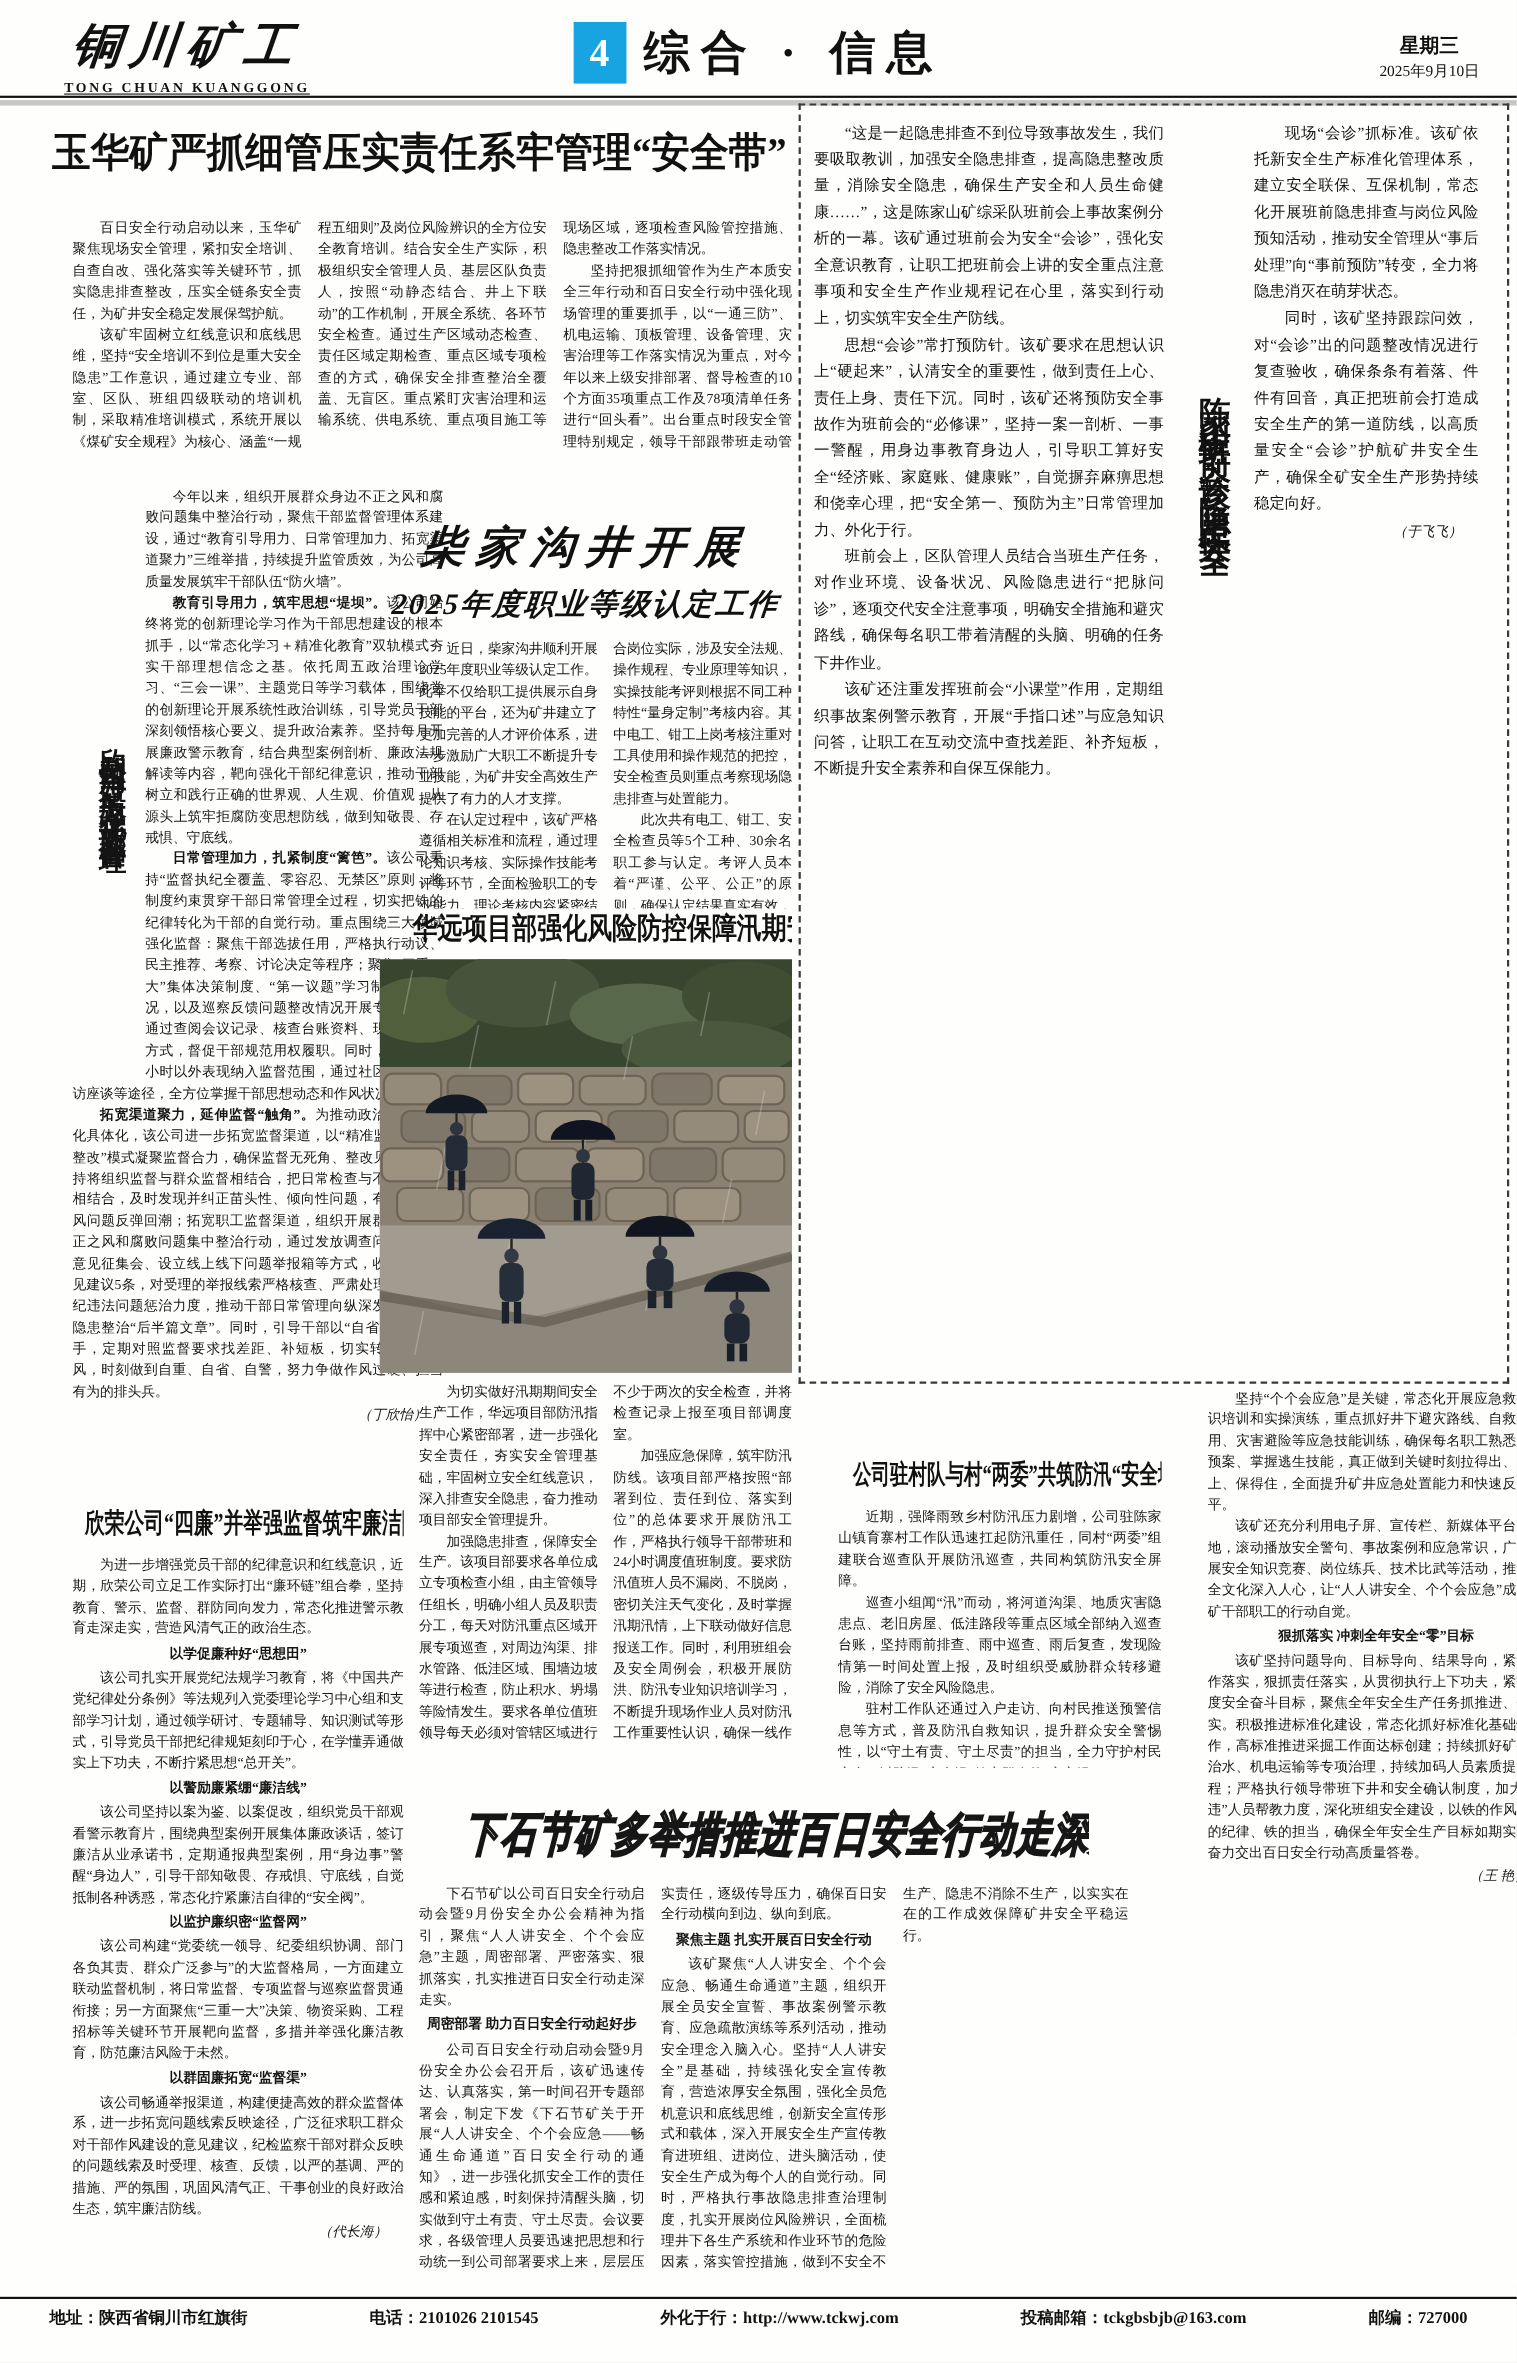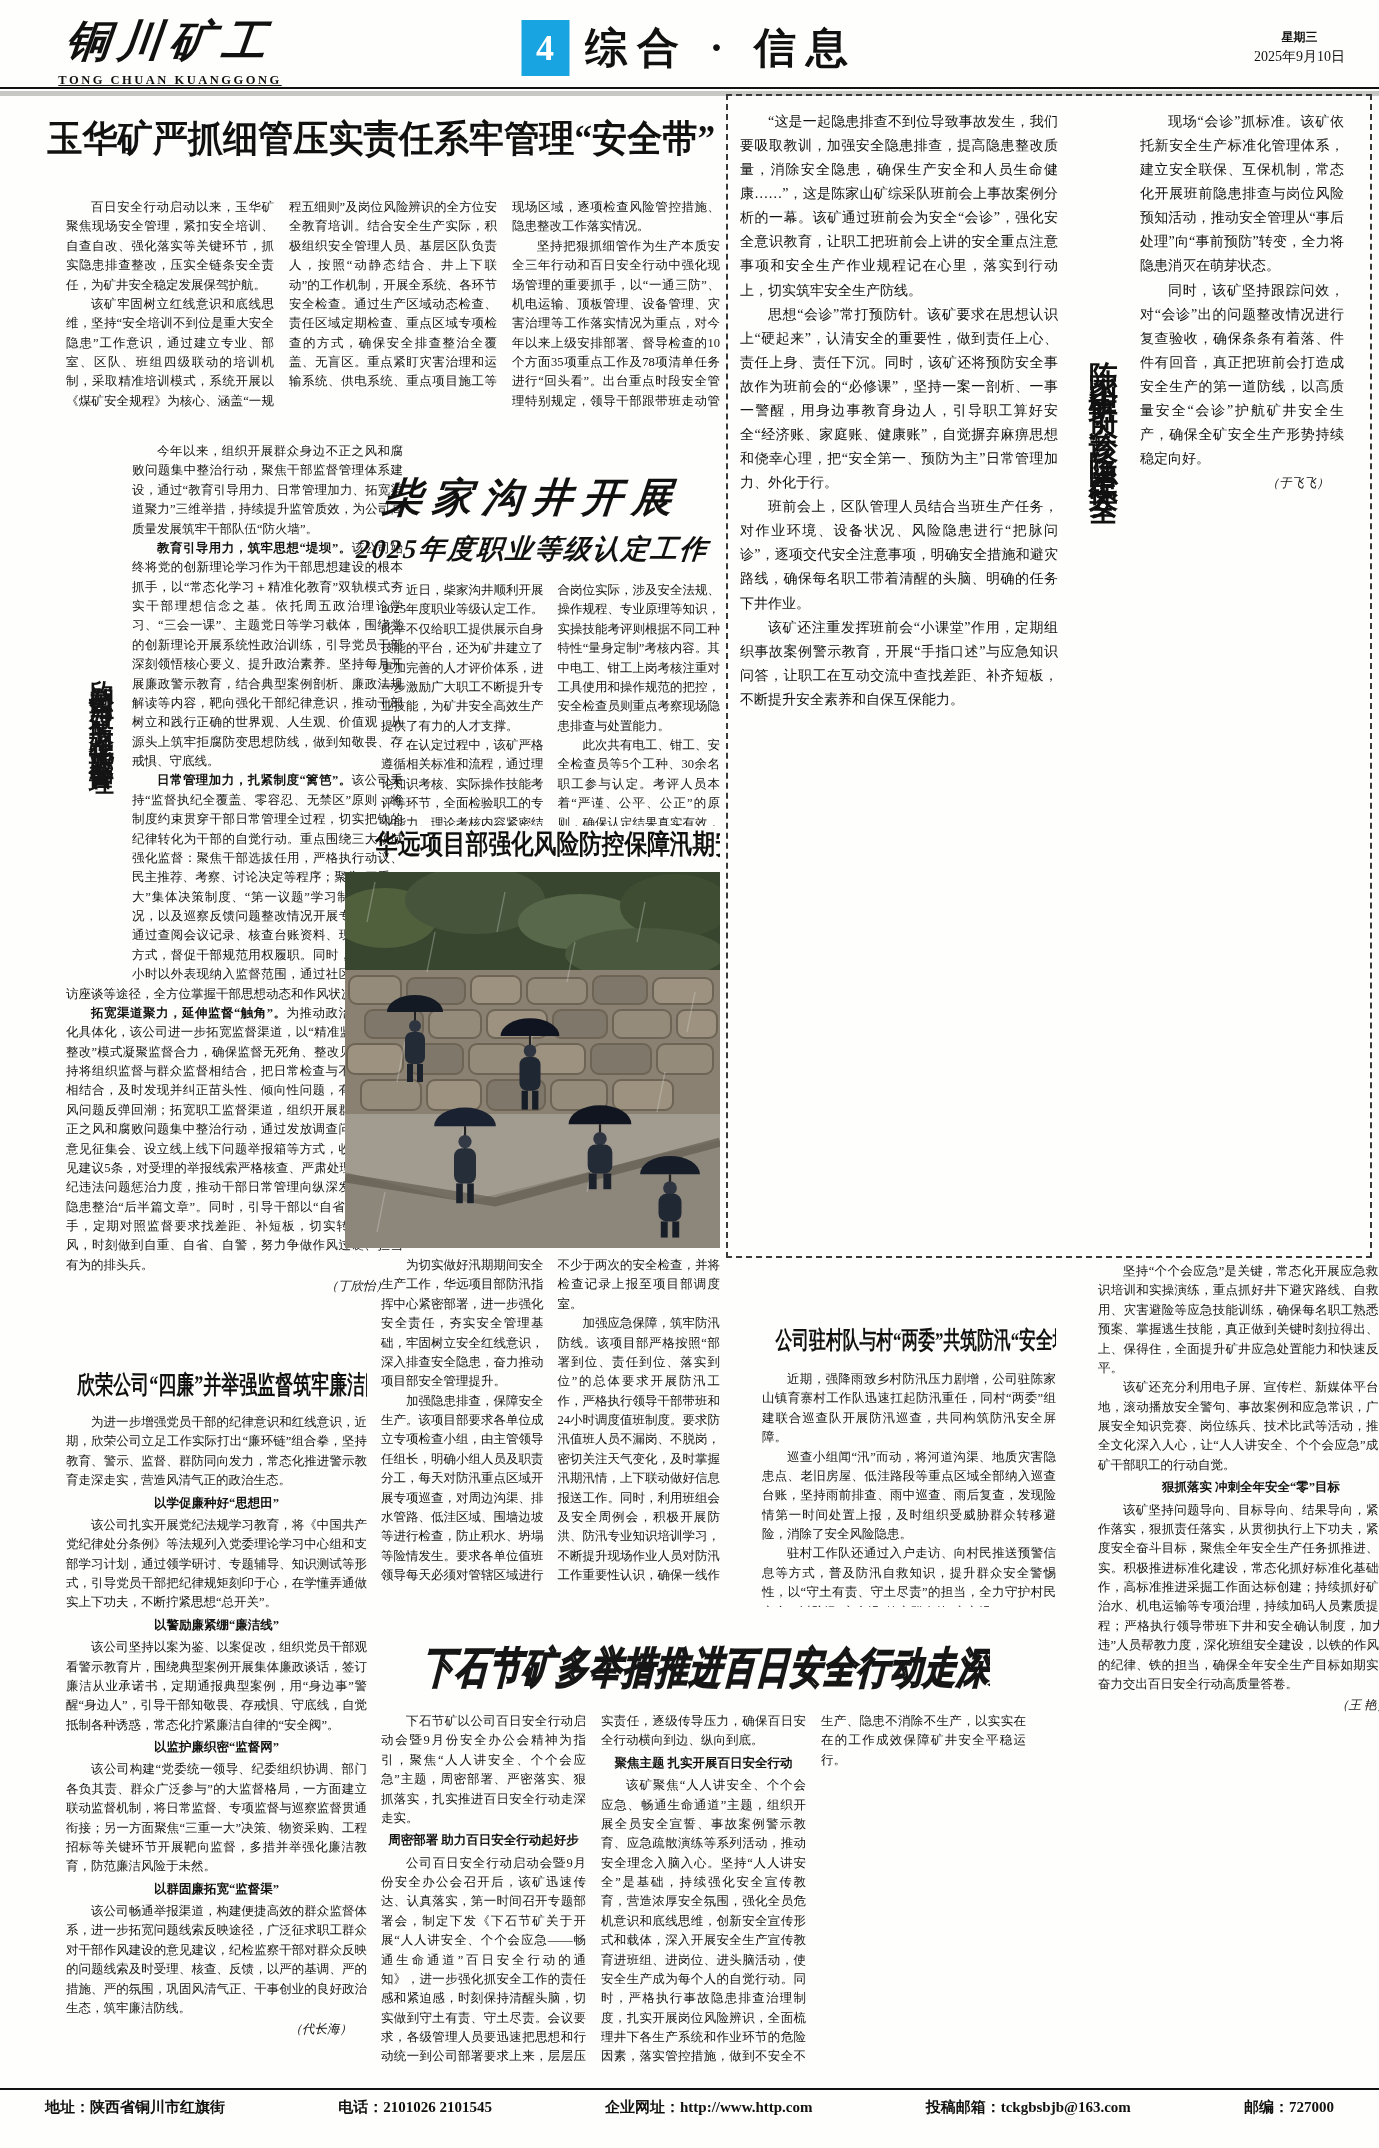--- a/index.html
+++ b/index.html
@@ -7,21 +7,21 @@
         font-family:"Liberation Serif","DejaVu Serif",serif;color:#111;overflow:hidden;}
   
   .masthead{position:absolute;left:30px;right:30px;top:8px;height:78px;}
   .logo{position:absolute;left:10px;top:4px;width:260px;text-align:center;}
   .logo-cn{font-size:44px;font-weight:700;font-style:italic;letter-spacing:8px;transform:skewX(-6deg);}
   .logo-en{font-size:12.5px;letter-spacing:2.5px;margin-top:2px;font-weight:700;text-decoration:underline;}
   .section-wrap{position:absolute;left:50%;transform:translateX(-50%);top:12px;display:flex;align-items:center;gap:16px;}
   .page-num{width:48px;height:56px;color:#fff;font-size:36px;font-weight:700;display:flex;align-items:center;justify-content:center;}
   .section-title{font-size:42px;font-weight:700;letter-spacing:10px;}
   .dateblock{position:absolute;right:4px;top:20px;text-align:center;line-height:1.5;}
-  .weekday{font-size:12px;font-weight:700;}
+  .weekday{font-size:18px;font-weight:700;}
   .dateline{font-size:14px;}
   .head-rule{position:absolute;left:0;right:0;top:87px;border-top:2px solid #111;}
   .head-band{position:absolute;left:0;right:0;top:91px;height:5px;background:#c7c7c3;}
   
   .art{position:absolute;overflow:hidden;}
   .btxt{font-size:12.5px;line-height:1.55;text-align:justify;color:#141414;margin-left:36px;}
   .btxt p{margin:0;text-indent:2em;}
   .byline{text-align:right;padding-right:1.2em;margin-top:2px;font-size:12.5px;font-style:italic;}
   .subhead-line{font-weight:700;text-align:center;text-indent:0!important;margin:3px 0!important;}
   .inl-sub{font-weight:700;}
@@ -274,18 +274,18 @@
     <p>该矿还充分利用电子屏、宣传栏、新媒体平台等阵地，滚动播放安全警句、事故案例和应急常识，广泛开展安全知识竞赛、岗位练兵、技术比武等活动，推动安全文化深入人心，让“人人讲安全、个个会应急”成为全矿干部职工的行动自觉。</p>
     <p class="subhead-line">狠抓落实  冲刺全年安全“零”目标</p>
     <p>该矿坚持问题导向、目标导向、结果导向，紧盯工作落实，狠抓责任落实，从贯彻执行上下功夫，紧扣年度安全奋斗目标，聚焦全年安全生产任务抓推进、促落实。积极推进标准化建设，常态化抓好标准化基础性工作，高标准推进采掘工作面达标创建；持续抓好矿井防治水、机电运输等专项治理，持续加码人员素质提升工程；严格执行领导带班下井和安全确认制度，加大“三违”人员帮教力度，深化班组安全建设，以铁的作风、铁的纪律、铁的担当，确保全年安全生产目标如期实现，奋力交出百日安全行动高质量答卷。</p>
     <div class="byline">（王  艳）</div>
   </div>
 
   <div class="foot-rule"></div>
   <div class="footer">
     <span>地址：陕西省铜川市红旗街</span>
     <span>电话：2101026  2101545</span>
-    <span>企业网址：http://www.http.com</span>
+    <span>外化于行：http://www.tckwj.com</span>
     <span>投稿邮箱：tckgbsbjb@163.com</span>
     <span>邮编：727000</span>
   </div>
 
 </div>
 
 </body></html>

